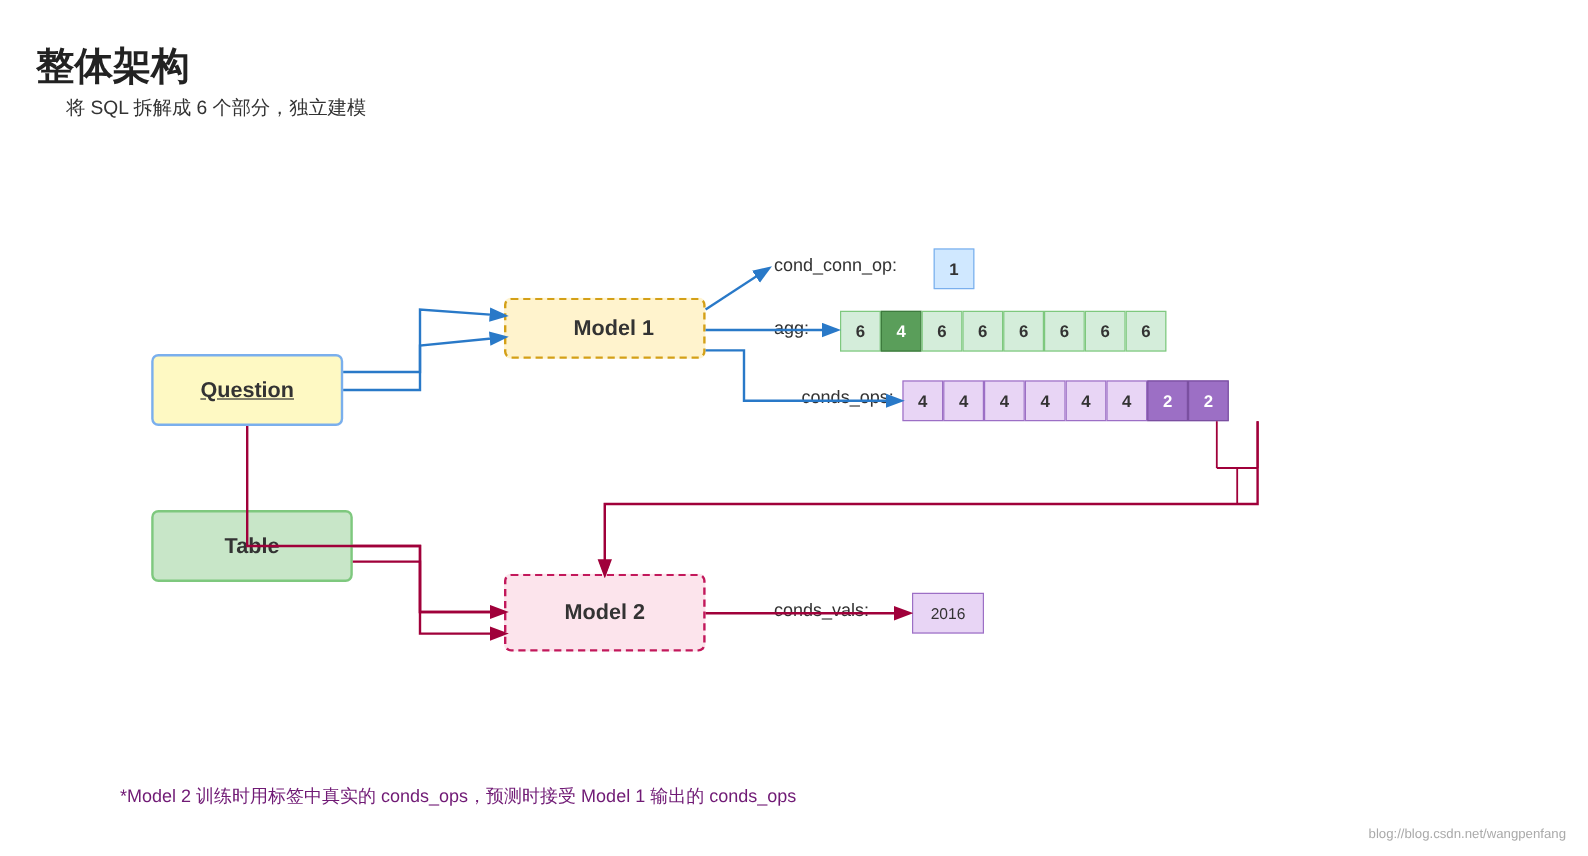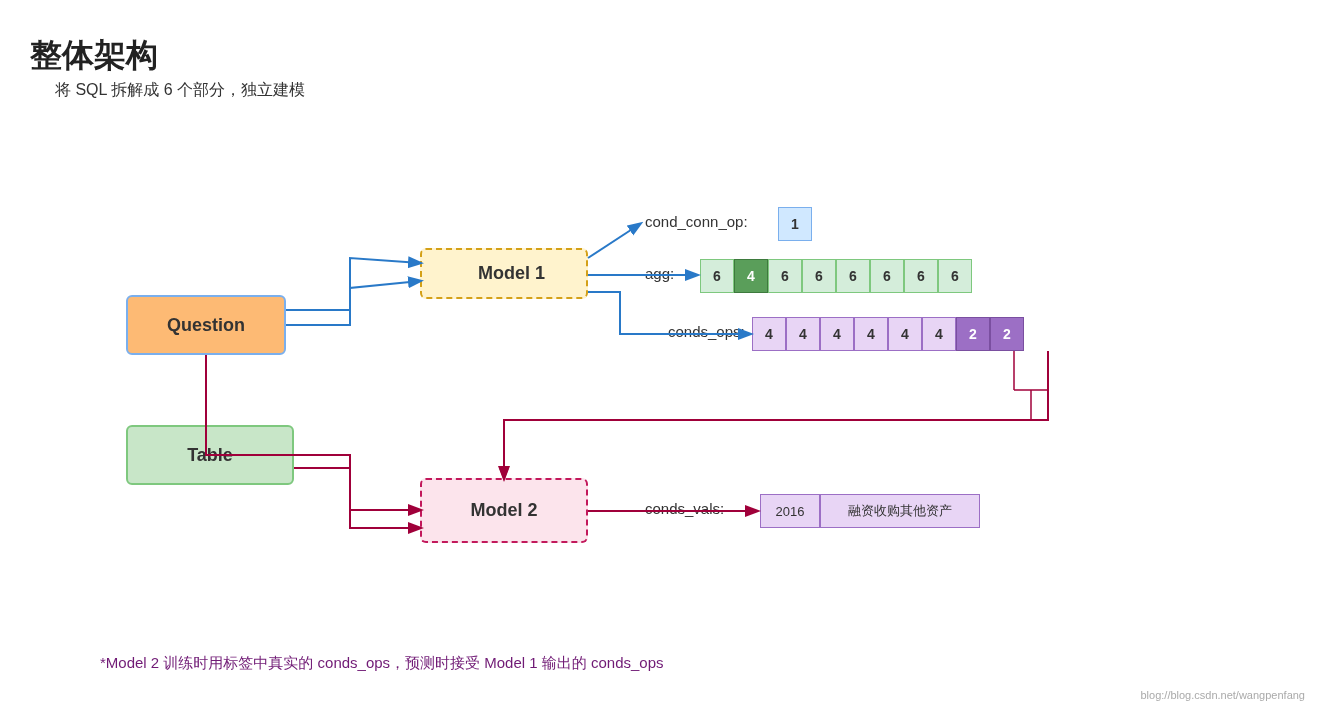--- a/index.html
+++ b/index.html
@@ -55,23 +55,24 @@
       font-size: 18px;
       font-weight: bold;
       border-radius: 6px;
     }
 
     .question-box {
       left: 126px;
       top: 295px;
       width: 160px;
       height: 60px;
-      background: #fdba74;
+      background: #fef9c3;
       border: 2px solid #7aafed;
       color: #333;
+      text-decoration: underline;
     }
 
     .table-box {
       left: 126px;
       top: 425px;
       width: 168px;
       height: 60px;
       background: #c8e6c8;
       border: 2px solid #7ec87e;
       color: #333;
@@ -184,23 +185,22 @@
   <div class="cell cell-purple">4</div>
   <div class="cell cell-purple">4</div>
   <div class="cell cell-purple">4</div>
   <div class="cell cell-purple">4</div>
   <div class="cell cell-purple-dark">2</div>
   <div class="cell cell-purple-dark">2</div>
 </div>
 
 <div class="output-label" style="left:645px;top:500px;">conds_vals:</div>
 
-<div class="cell-row" style="left:760px;top:494px;">
+<div class="cell-row" style="left:760px;top:494px;flex-direction:column;">
   <div class="cell cell-purple-val">2016</div>
-  <div class="cell cell-purple-val" style="min-width:160px;width:auto;">融资收购其他资产</div>
 </div>
 
 <div class="footnote">*Model 2 训练时用标签中真实的 conds_ops，预测时接受 Model 1 输出的 conds_ops</div>
 
 <div class="watermark">blog://blog.csdn.net/wangpenfang</div>
 
 <svg class="arrows-svg">
   <defs>
     <marker id="arrowBlue" markerWidth="8" markerHeight="8" refX="6" refY="3" orient="auto">
       <path d="M0,0 L0,6 L8,3 z" fill="#2979c8"></path>

